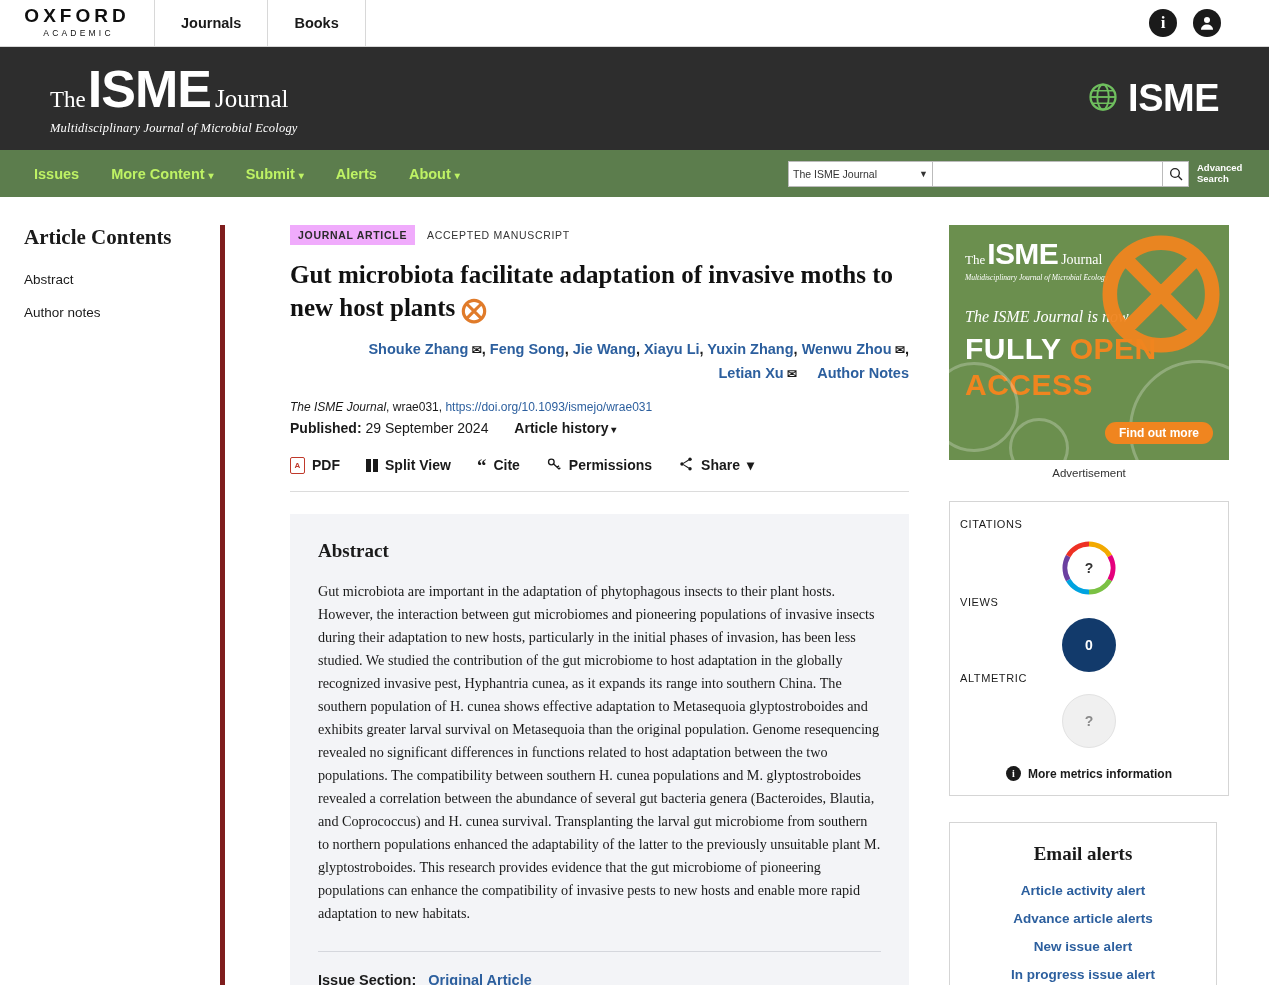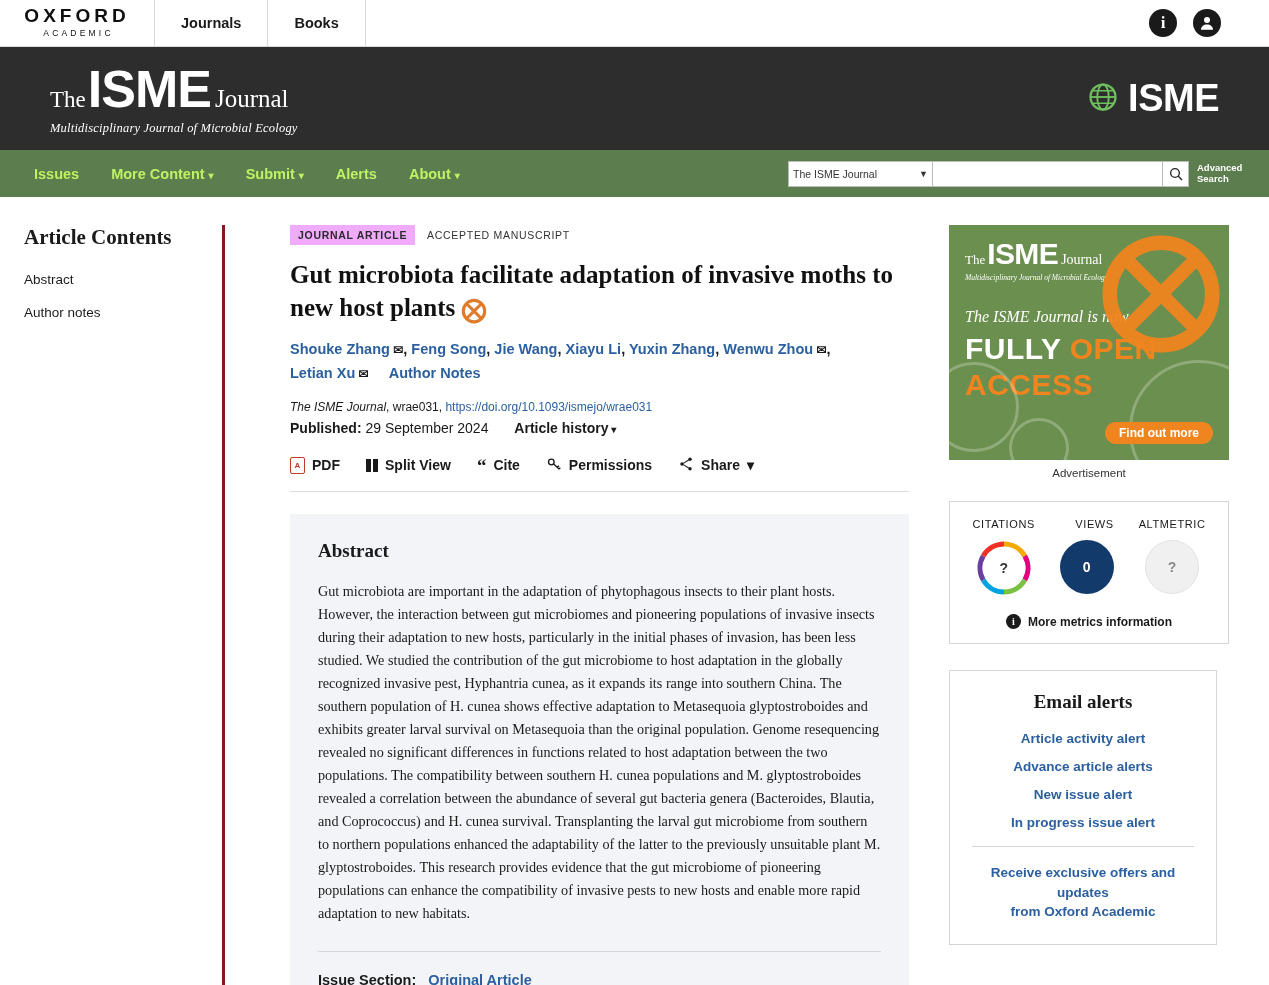--- a/index.html
+++ b/index.html
@@ -200,21 +200,21 @@
 
   
   .page {
     display: flex;
     padding: 28px 0 0 0;
     height: calc(985px - 47px - 103px - 47px);
   }
   .left-col {
     width: 225px;
     padding: 0 24px 0 24px;
-    border-right: 3px solid #7f1d1d;
+    border-right: 5px solid #7f1d1d;
     height: 100%;
   }
   .left-col h2 {
     font-family: "Liberation Serif", serif;
     font-size: 21px;
     font-weight: 700;
     margin: 0 0 22px 0;
     color: #1a1a1a;
   }
   .left-col .toc-item {
@@ -257,20 +257,21 @@
     font-size: 25px;
     font-weight: 700;
     vertical-align: -2px;
   }
   .authors {
     font-size: 14.5px;
     font-weight: 700;
     line-height: 1.65;
     color: #1a1a1a;
     margin-bottom: 14px;
+    text-align: right;
   }
   .authors a { color: #2c5f9e; text-decoration: none; font-weight: 700; }
   .authors .sep { color: #1a1a1a; }
   .mail { color: #1a1a1a; font-size: 12px; }
   .author-notes-link { margin-left: 16px; }
 
   .cite-line {
     font-size: 12px;
     margin-bottom: 6px;
     color: #1a1a1a;
@@ -419,21 +420,22 @@
 
   .metrics-box {
     width: 280px;
     border: 1px solid #d5d5d5;
     margin-top: 22px;
     padding: 16px 10px 14px 10px;
   }
   .metrics-row {
     display: flex;
     justify-content: space-around;
-    text-align: right;
+    text-align: left;
+    flex-direction: column;
   }
   .metric .m-label {
     font-size: 11px;
     letter-spacing: 0.6px;
     color: #1a1a1a;
     margin-bottom: 10px;
   }
   .metric .m-circle {
     width: 54px; height: 54px;
     border-radius: 50%;

